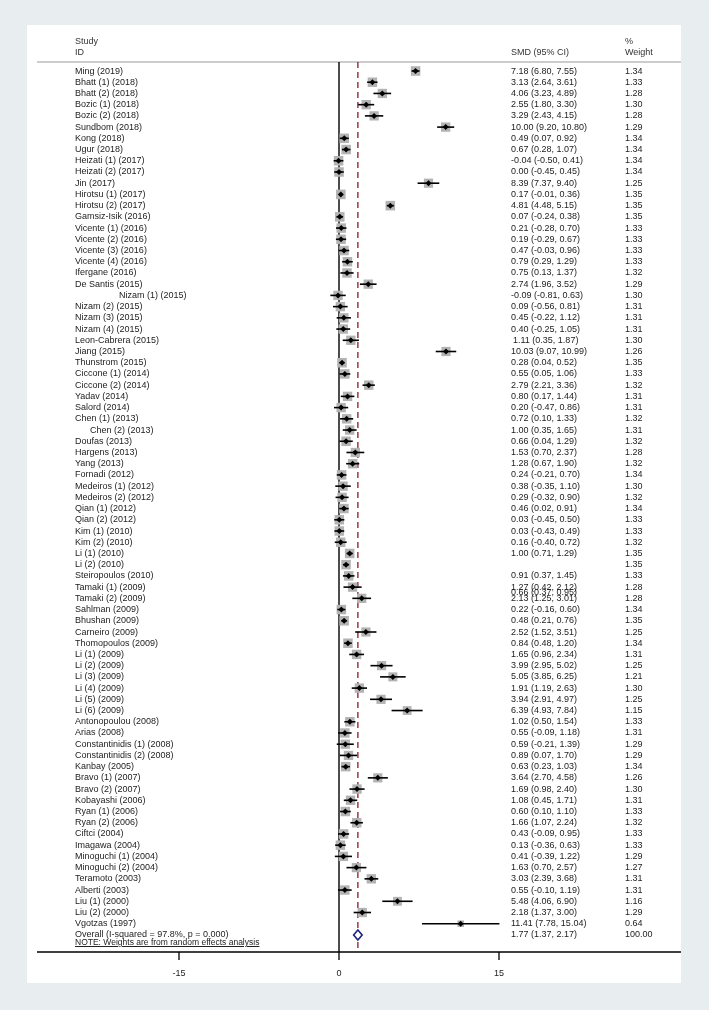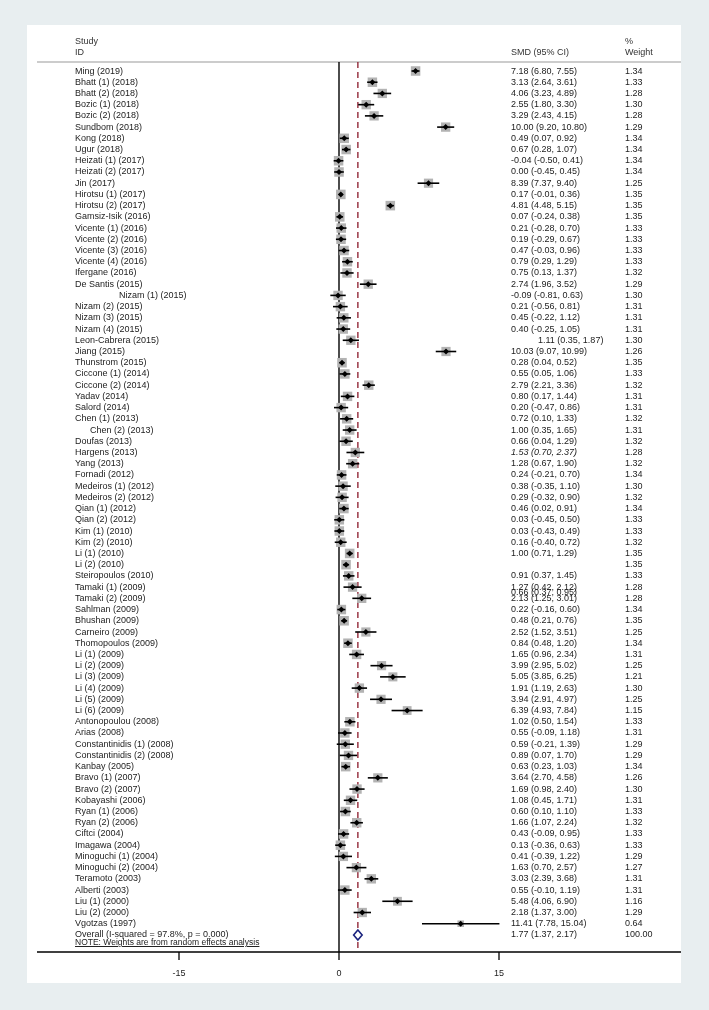--- a/index.html
+++ b/index.html
@@ -325,30 +325,30 @@
     <div class="row-text" style="left: 75px; top: 267.46px;">Ifergane (2016)</div>
     <div class="row-text" style="left: 511px; top: 267.46px;">0.75 (0.13, 1.37)</div>
     <div class="row-text" style="left: 625px; top: 267.46px;">1.32</div>
     <div class="row-text" style="left: 75px; top: 278.68px;">De Santis (2015)</div>
     <div class="row-text" style="left: 511px; top: 278.68px;">2.74 (1.96, 3.52)</div>
     <div class="row-text" style="left: 625px; top: 278.68px;">1.29</div>
     <div class="row-text" style="left: 75px; top: 289.9px; padding-left: 44px;">Nizam (1) (2015)</div>
     <div class="row-text" style="left: 511px; top: 289.9px;">-0.09 (-0.81, 0.63)</div>
     <div class="row-text" style="left: 625px; top: 289.9px;">1.30</div>
     <div class="row-text" style="left: 75px; top: 301.12px;">Nizam (2) (2015)</div>
-    <div class="row-text" style="left: 511px; top: 301.12px;">0.21 (-0.56, 0.81)</div>
+    <div class="row-text" style="left: 511px; top: 301.12px;">0.09 (-0.56, 0.81)</div>
     <div class="row-text" style="left: 625px; top: 301.12px;">1.31</div>
     <div class="row-text" style="left: 75px; top: 312.34px;">Nizam (3) (2015)</div>
     <div class="row-text" style="left: 511px; top: 312.34px;">0.45 (-0.22, 1.12)</div>
     <div class="row-text" style="left: 625px; top: 312.34px;">1.31</div>
     <div class="row-text" style="left: 75px; top: 323.56px;">Nizam (4) (2015)</div>
     <div class="row-text" style="left: 511px; top: 323.56px;">0.40 (-0.25, 1.05)</div>
     <div class="row-text" style="left: 625px; top: 323.56px;">1.31</div>
     <div class="row-text" style="left: 75px; top: 334.78px;">Leon-Cabrera (2015)</div>
-    <div class="row-text" style="left: 538px; top: 334.78px;">1.11 (0.35, 1.87)</div>
+    <div class="row-text" style="left: 513px; top: 334.78px;">1.11 (0.35, 1.87)</div>
     <div class="row-text" style="left: 625px; top: 334.78px;">1.30</div>
     <div class="row-text" style="left: 75px; top: 346px;">Jiang (2015)</div>
     <div class="row-text" style="left: 511px; top: 346px;">10.03 (9.07, 10.99)</div>
     <div class="row-text" style="left: 625px; top: 346px;">1.26</div>
     <div class="row-text" style="left: 75px; top: 357.22px;">Thunstrom (2015)</div>
     <div class="row-text" style="left: 511px; top: 357.22px;">0.28 (0.04, 0.52)</div>
     <div class="row-text" style="left: 625px; top: 357.22px;">1.35</div>
     <div class="row-text" style="left: 75px; top: 368.44px;">Ciccone (1) (2014)</div>
     <div class="row-text" style="left: 511px; top: 368.44px;">0.55 (0.05, 1.06)</div>
     <div class="row-text" style="left: 625px; top: 368.44px;">1.33</div>
@@ -364,21 +364,21 @@
     <div class="row-text" style="left: 75px; top: 413.32px;">Chen (1) (2013)</div>
     <div class="row-text" style="left: 511px; top: 413.32px;">0.72 (0.10, 1.33)</div>
     <div class="row-text" style="left: 625px; top: 413.32px;">1.32</div>
     <div class="row-text" style="left: 90px; top: 424.54px;">Chen (2) (2013)</div>
     <div class="row-text" style="left: 511px; top: 424.54px;">1.00 (0.35, 1.65)</div>
     <div class="row-text" style="left: 625px; top: 424.54px;">1.31</div>
     <div class="row-text" style="left: 75px; top: 435.76px;">Doufas (2013)</div>
     <div class="row-text" style="left: 511px; top: 435.76px;">0.66 (0.04, 1.29)</div>
     <div class="row-text" style="left: 625px; top: 435.76px;">1.32</div>
     <div class="row-text" style="left: 75px; top: 446.98px;">Hargens (2013)</div>
-    <div class="row-text" style="left: 511px; top: 446.98px; font-style: italic;">1.53 (0.70, 2.37)</div>
+    <div class="row-text" style="left: 511px; top: 446.98px;">1.53 (0.70, 2.37)</div>
     <div class="row-text" style="left: 625px; top: 446.98px;">1.28</div>
     <div class="row-text" style="left: 75px; top: 458.2px;">Yang (2013)</div>
     <div class="row-text" style="left: 511px; top: 458.2px;">1.28 (0.67, 1.90)</div>
     <div class="row-text" style="left: 625px; top: 458.2px;">1.32</div>
     <div class="row-text" style="left: 75px; top: 469.42px;">Fornadi (2012)</div>
     <div class="row-text" style="left: 511px; top: 469.42px;">0.24 (-0.21, 0.70)</div>
     <div class="row-text" style="left: 625px; top: 469.42px;">1.34</div>
     <div class="row-text" style="left: 75px; top: 480.64px;">Medeiros (1) (2012)</div>
     <div class="row-text" style="left: 511px; top: 480.64px;">0.38 (-0.35, 1.10)</div>
     <div class="row-text" style="left: 625px; top: 480.64px;">1.30</div>

